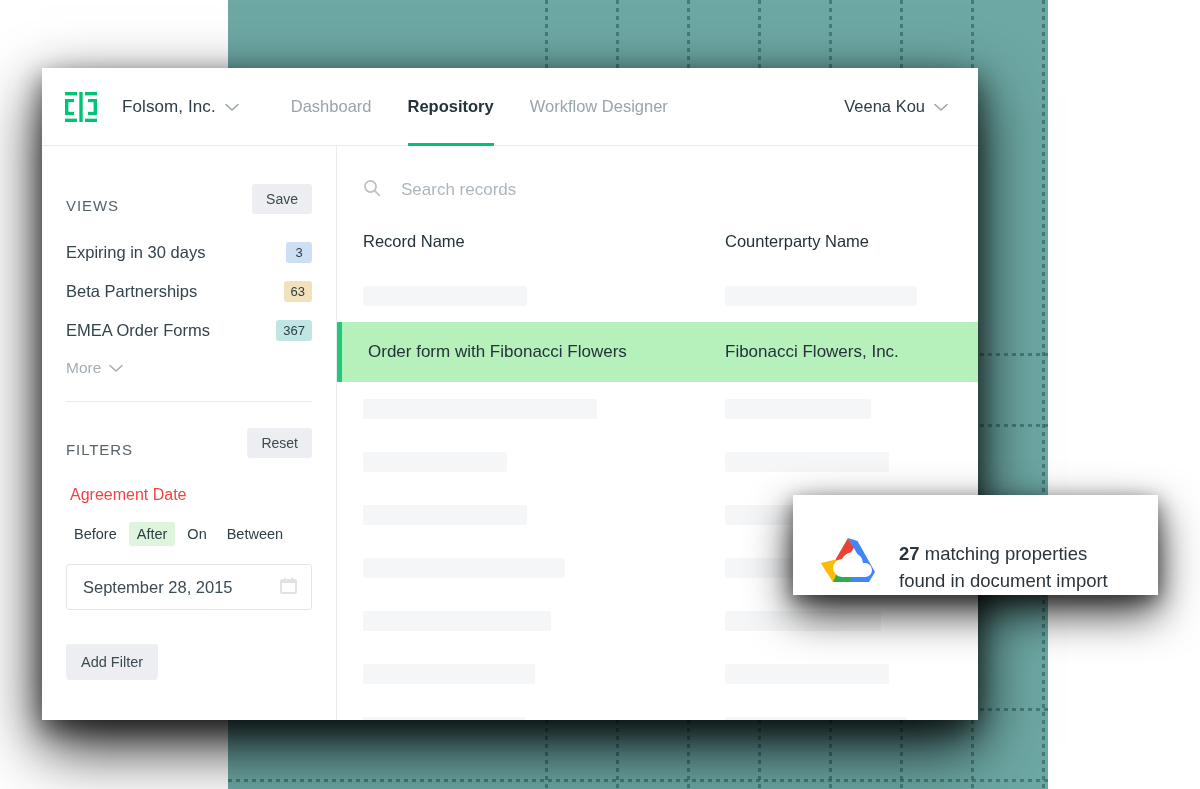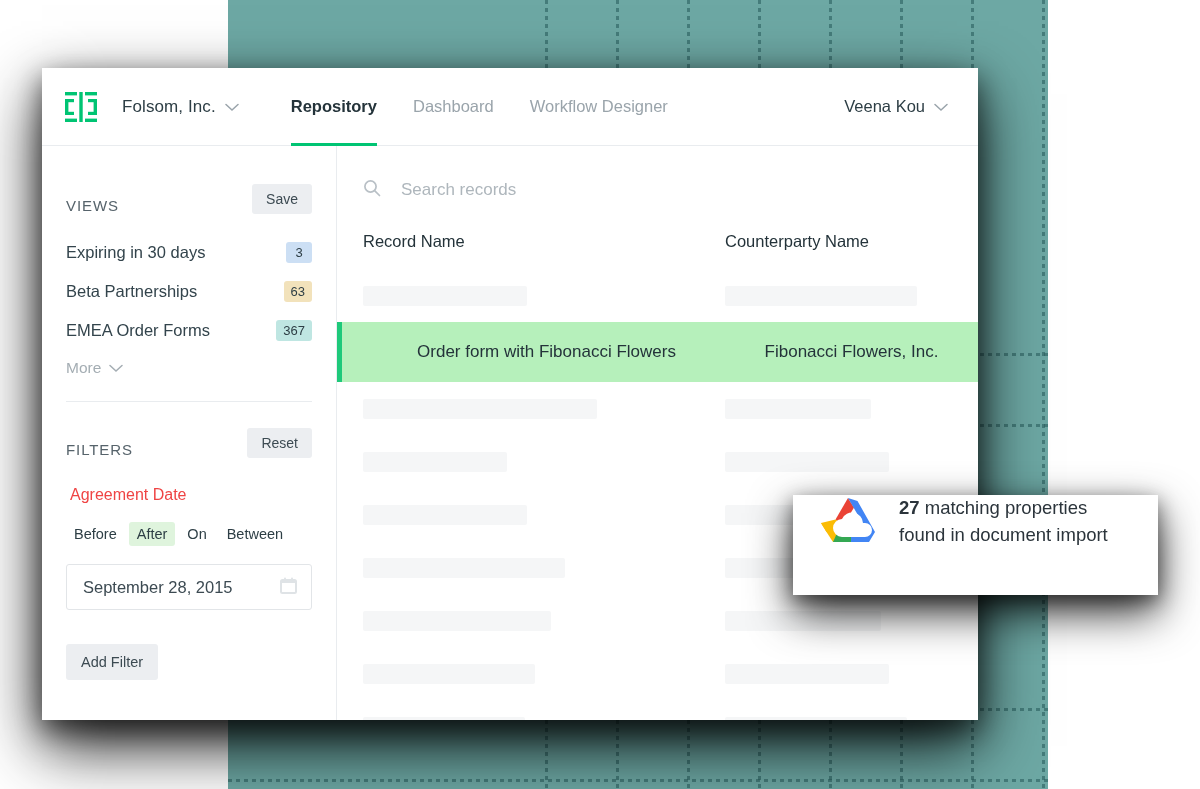--- a/index.html
+++ b/index.html
@@ -241,38 +241,37 @@
     background: #f5f6f7;
     border-radius: 2px;
   }
   .row.highlight {
     height: 60px;
     background: #b6f0bb;
     margin-left: -26px;
     padding-left: 26px;
     width: calc(100% + 26px);
     border-left: 5px solid #1ec97a;
-    text-align: center;
   }
   .row.highlight .cell-text {
     font-size: 17px;
     color: #24333a;
   }
   .row.highlight .col-a { flex: 0 0 357px; width: 357px; }
 
   
   .toast {
     position: absolute;
     left: 793px;
     top: 495px;
     width: 365px;
     height: 100px;
     background: #ffffff;
     display: flex;
-    align-items: flex-start;
+    align-items: flex-end;
     gap: 20px;
     padding: 0 24px;
     box-shadow: 0 18px 44px rgba(0,0,0,0.80), 0 6px 18px rgba(0,0,0,0.45);
   }
   .toast-text {
     font-size: 18.5px;
     line-height: 1.45;
     color: #2b343b;
   }
   .toast-text b { font-weight: 700; }
@@ -321,25 +320,25 @@
       <div class="org-wrap">
         <span class="org-name">Folsom, Inc.</span>
         <span class="caret">
           <svg width="14" height="9" viewBox="0 0 14 9">
               <path d="M1 1.5 L7 7 L13 1.5" fill="none" stroke="#9aa4ab" stroke-width="1.5" stroke-linecap="round"></path>
             </svg>
         </span>
       </div>
 
       <nav class="nav">
+        <div class="nav-item">
+          <span>Dashboard</span>
+        </div>
         <div class="nav-item active">
           <span>Repository</span>
-        </div>
-        <div class="nav-item">
-          <span>Dashboard</span>
         </div>
         <div class="nav-item">
           <span>Workflow Designer</span>
         </div>
       </nav>
 
       <div class="user-wrap">
         <span>Veena Kou</span>
         <span class="caret">
           <svg width="14" height="9" viewBox="0 0 14 9">

